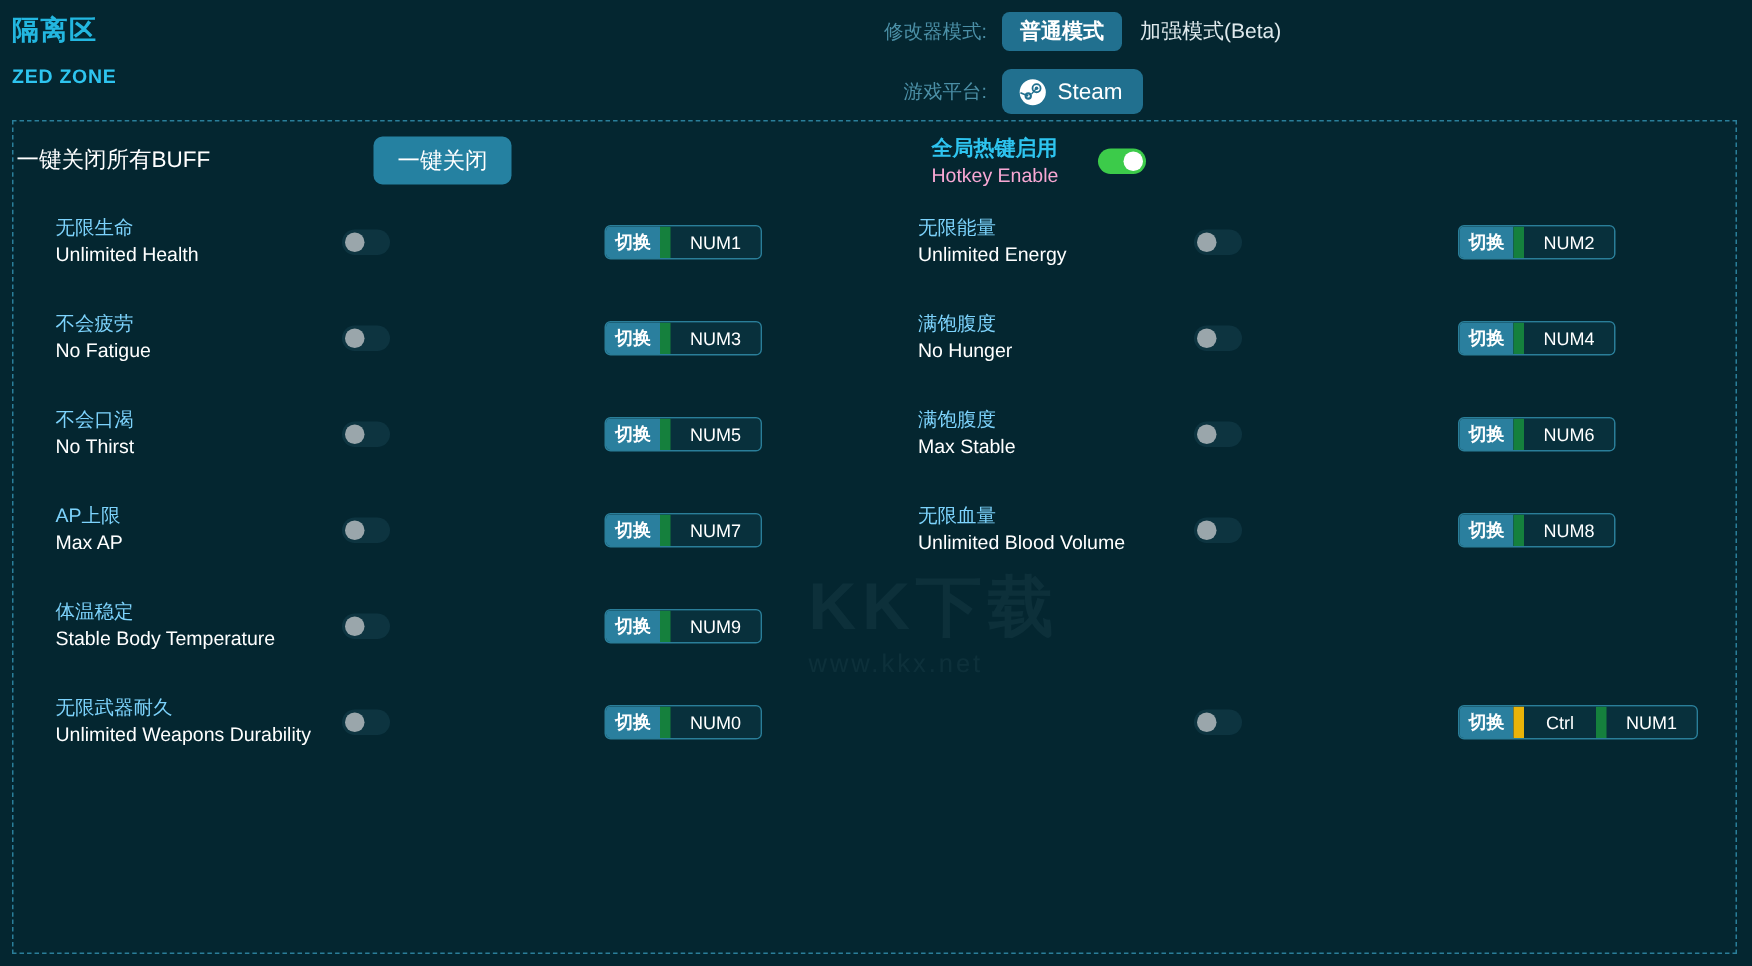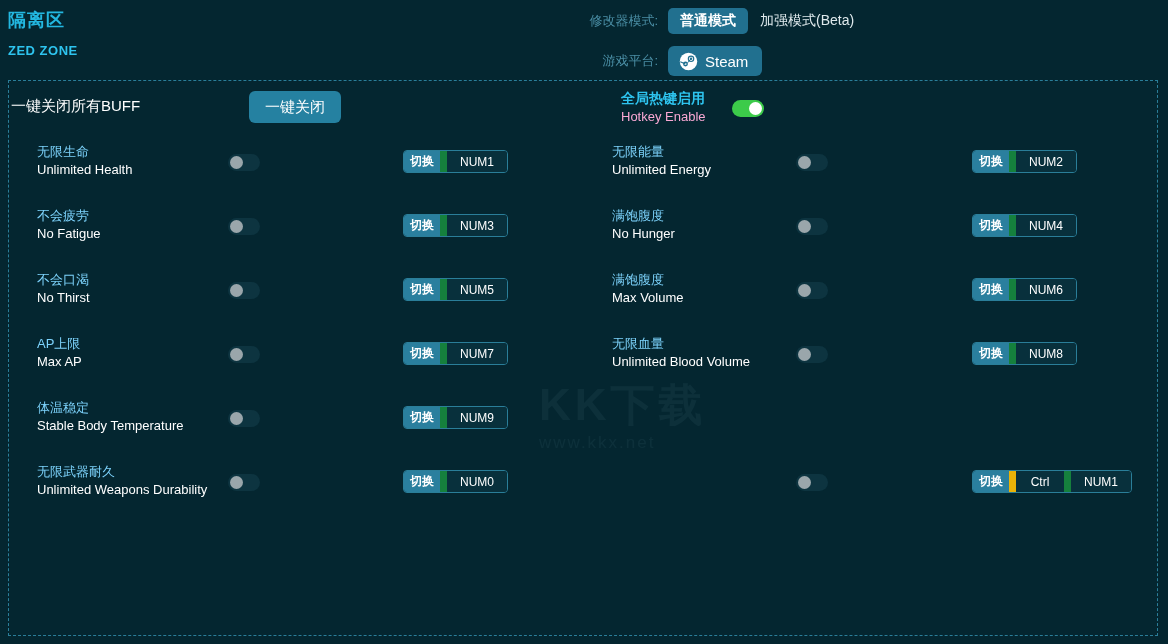--- a/index.html
+++ b/index.html
@@ -265,21 +265,21 @@
           </div>
           <div class="row-switch"><span class="switch off"><span class="knob"></span></span></div>
           <div class="row-hotkey"><div class="chip">
               <span class="seg action">切换</span>
               <span class="seg key">NUM4</span>
             </div></div>
         </div>
         <div class="row">
           <div class="row-labels">
             <div class="row-cn">满饱腹度</div>
-            <div class="row-en">Max Volume</div>
+            <div class="row-en">Max Stable</div>
           </div>
           <div class="row-switch"><span class="switch off"><span class="knob"></span></span></div>
           <div class="row-hotkey"><div class="chip">
               <span class="seg action">切换</span>
               <span class="seg key">NUM6</span>
             </div></div>
         </div>
         <div class="row">
           <div class="row-labels">
             <div class="row-cn">无限血量</div>

